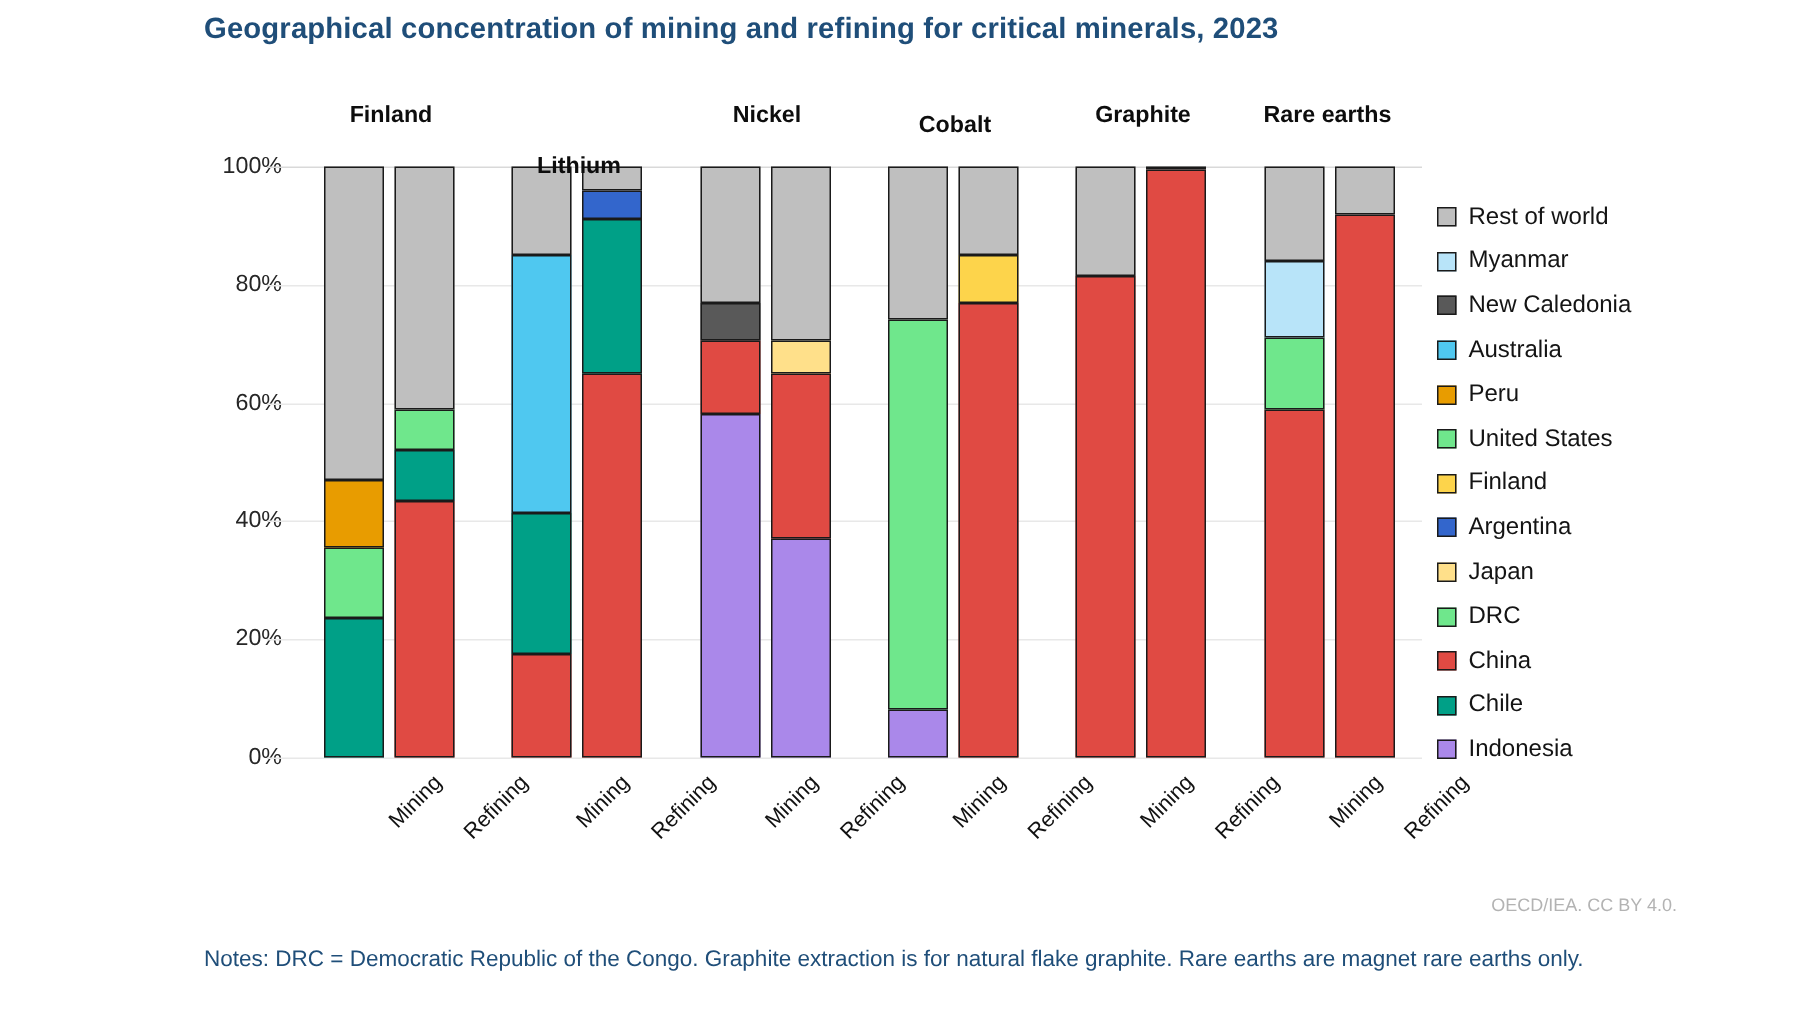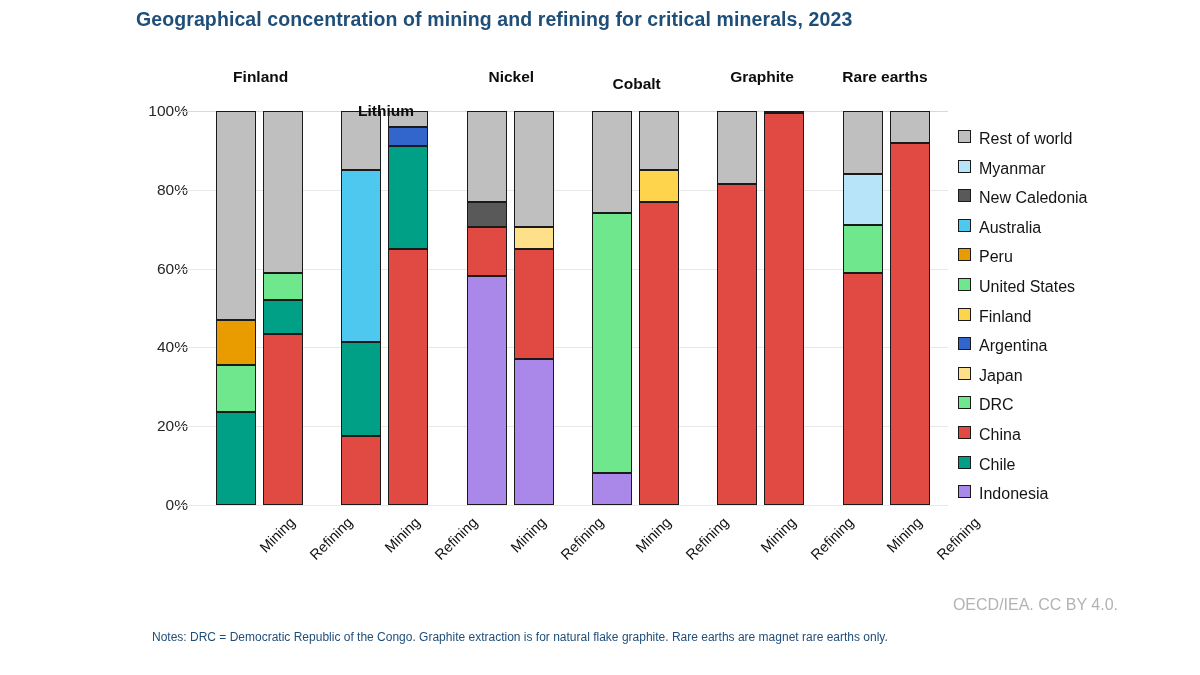--- a/index.html
+++ b/index.html
@@ -51,37 +51,37 @@
     white-space:nowrap;
     transform-origin:right top;
     transform:rotate(-45deg);
     text-align:right;
   }
   
   #legend{
     position:absolute;left:958px;top:130px;width:240px;
   }
   .legend-row{
-    display:flex;height:29.6px;
+    display:flex;align-items:center;height:29.6px;
   }
   .legend-swatch{
     width:13px;height:13px;border:1.2px solid #1a1a1a;
     box-sizing:border-box;flex:0 0 auto;margin-right:8px;
   }
   .legend-label{
     font-size:16px;color:#141414;white-space:nowrap;
   }
   
   #credit{
     position:absolute;right:82px;top:596px;
-    font-size:16px;color:#b3b3b3;white-space:nowrap;
+    font-size:12px;color:#b3b3b3;white-space:nowrap;
   }
   #notes{
     position:absolute;left:136px;top:629px;width:970px;
-    font-size:12px;color:#1F4E79;line-height:1.45;margin-left:16px;
+    font-size:15px;color:#1F4E79;line-height:1.45;
   }
 </style>
 </head>
 <body>
 
 <div id="chart-title">Geographical concentration of mining and refining for critical minerals, 2023</div>
 
 <div id="ylabels">
     <div class="ytick-label" style="top: 394px;">0%</div>
     <div class="ytick-label" style="top: 315.2px;">20%</div>

